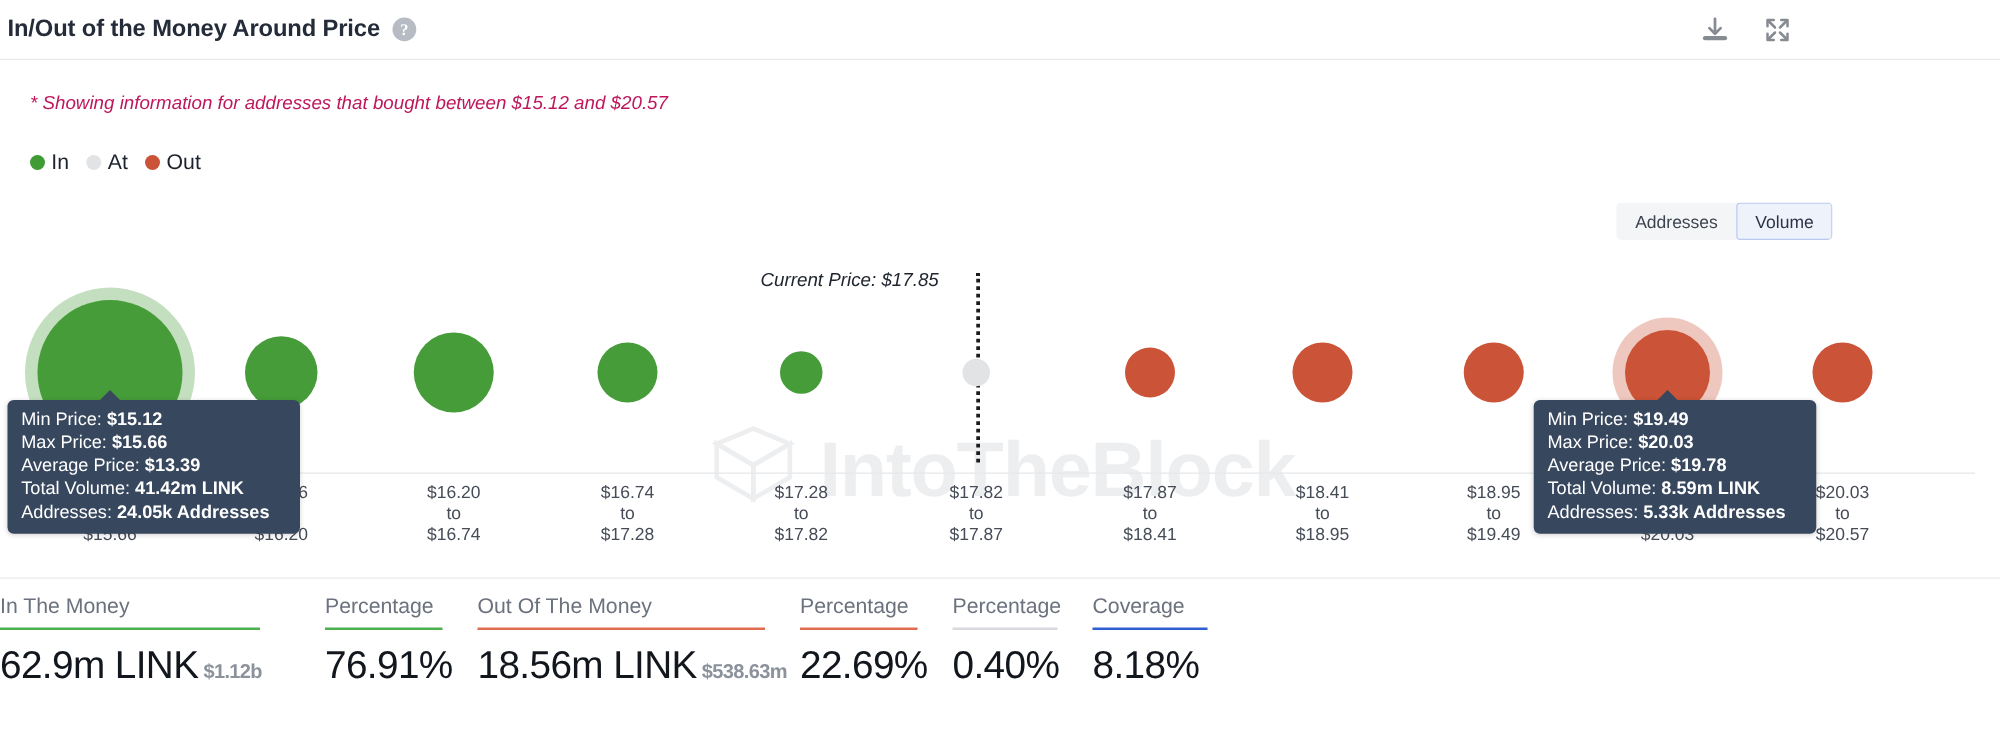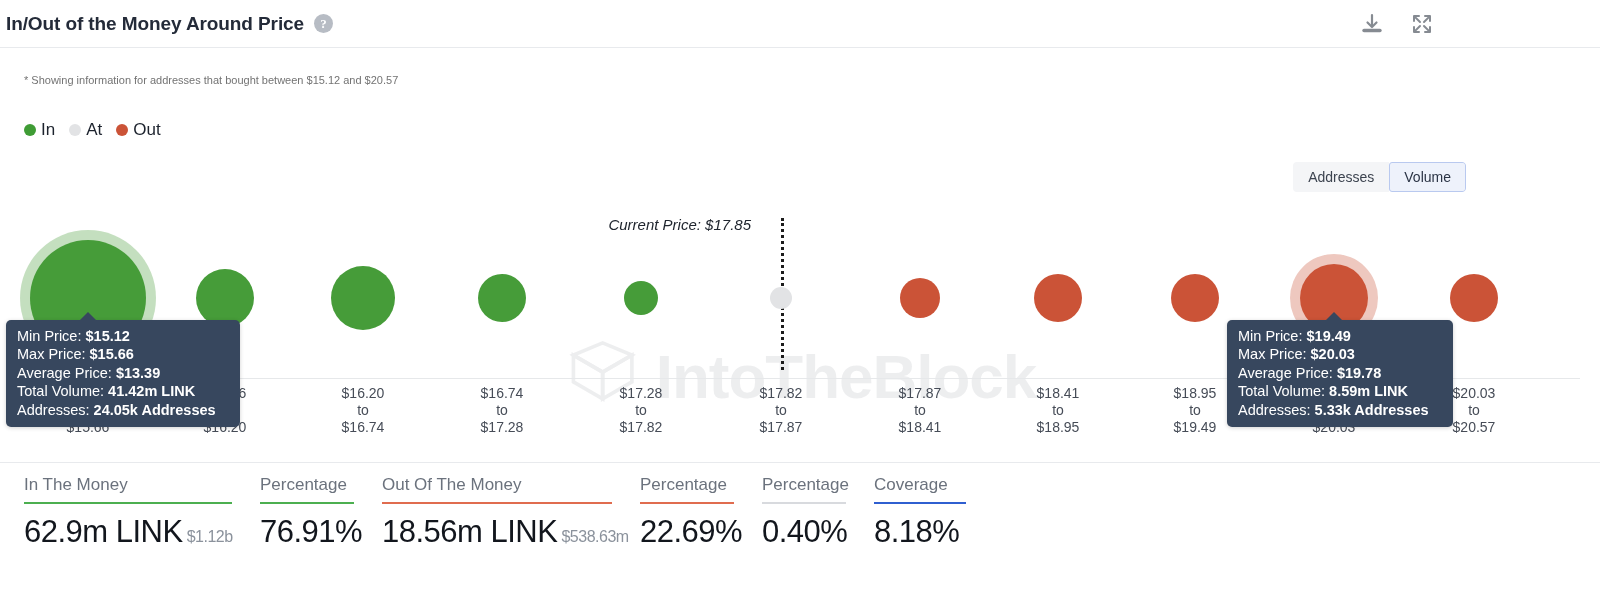--- a/index.html
+++ b/index.html
@@ -43,21 +43,21 @@
     position:absolute; right: 8px; top: 50px;
     font-size: 62px; font-weight: 700; color:#000;
     letter-spacing:-1px; line-height:1;
     font-family:"Liberation Sans", sans-serif;
     white-space:nowrap;
   }
 
   
   .subtitle {
     position:absolute; left:24px; top:74px;
-    font-size:11px; color:#737373;
+    font-size:15px; font-style:italic; color:#be185d;
   }
   .legend {
     position:absolute; left:24px; top:120px;
     display:flex; align-items:center; gap:8px;
     font-size:17px; color:#1d232e;
   }
   .legend .item { display:flex; align-items:center; gap:5px; margin-right:6px; }
   .legend .dot { width:12px; height:12px; border-radius:50%; display:block; }
 
   
@@ -144,21 +144,21 @@
   }
   .stat { padding:0 0 0 0; margin-right:0; }
   .stat-label {
     font-size:17px; color:#6b727d; padding-bottom:7px;
   }
   .stat-rule { height:2px; width:100%; margin-bottom:10px; }
   .stat-value {
     font-size:31px; font-weight:400; color:#12161d; white-space:nowrap;
     letter-spacing:-0.5px;
   }
-  .stat-sub { font-size:16px; color:#8b929c; margin-left:4px; font-weight:400;}
+  .stat-sub { font-size:16px; color:#8b929c; margin-left:4px; font-weight:700;}
 </style>
 </head>
 <body>
 
 <div class="page">
 
   <div class="header">
     <div class="header-title">In/Out of the Money Around Price</div>
     <div class="help-icon">?</div>
   </div>
@@ -306,21 +306,21 @@
         <div class="arrow" style="left: 107px;"></div>
         <div><span>Min Price:</span> <b>$19.49</b></div>
         <div><span>Max Price:</span> <b>$20.03</b></div>
         <div><span>Average Price:</span> <b>$19.78</b></div>
         <div><span>Total Volume:</span> <b>8.59m LINK</b></div>
         <div><span>Addresses:</span> <b>5.33k Addresses</b></div>
       </div>
     </div>
 
   <div class="stats" id="stats-root">
-      <div class="stat" style="width: 246px; padding-left: 24px;">
+      <div class="stat" style="width: 246px; ">
         <div class="stat-label">In The Money</div>
         <div class="stat-rule" style="background: rgb(76, 175, 80); width: 208px;"></div>
         <div class="stat-value"><span>62.9m LINK</span><span class="stat-sub">$1.12b</span></div>
       </div>
       <div class="stat" style="width: 122px; padding-left: 14px;">
         <div class="stat-label">Percentage</div>
         <div class="stat-rule" style="background: rgb(76, 175, 80); width: 94px;"></div>
         <div class="stat-value"><span>76.91%</span></div>
       </div>
       <div class="stat" style="width: 258px; padding-left: 14px;">

